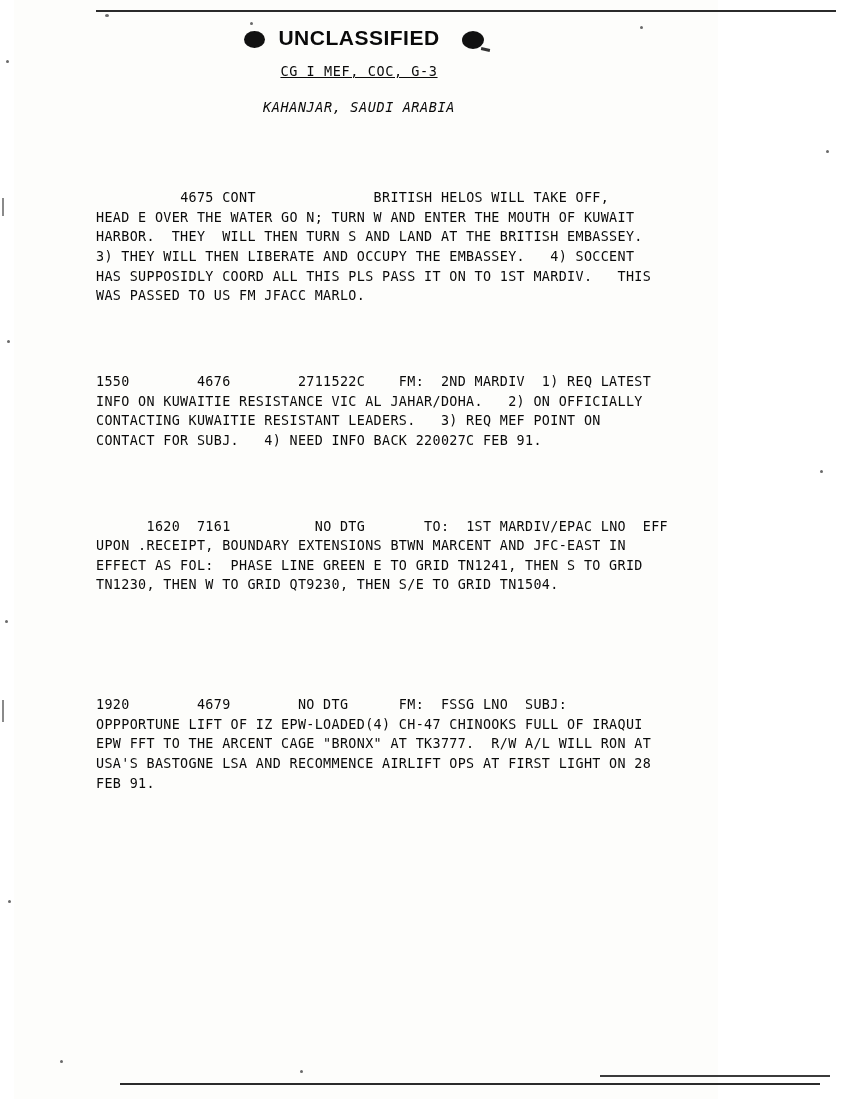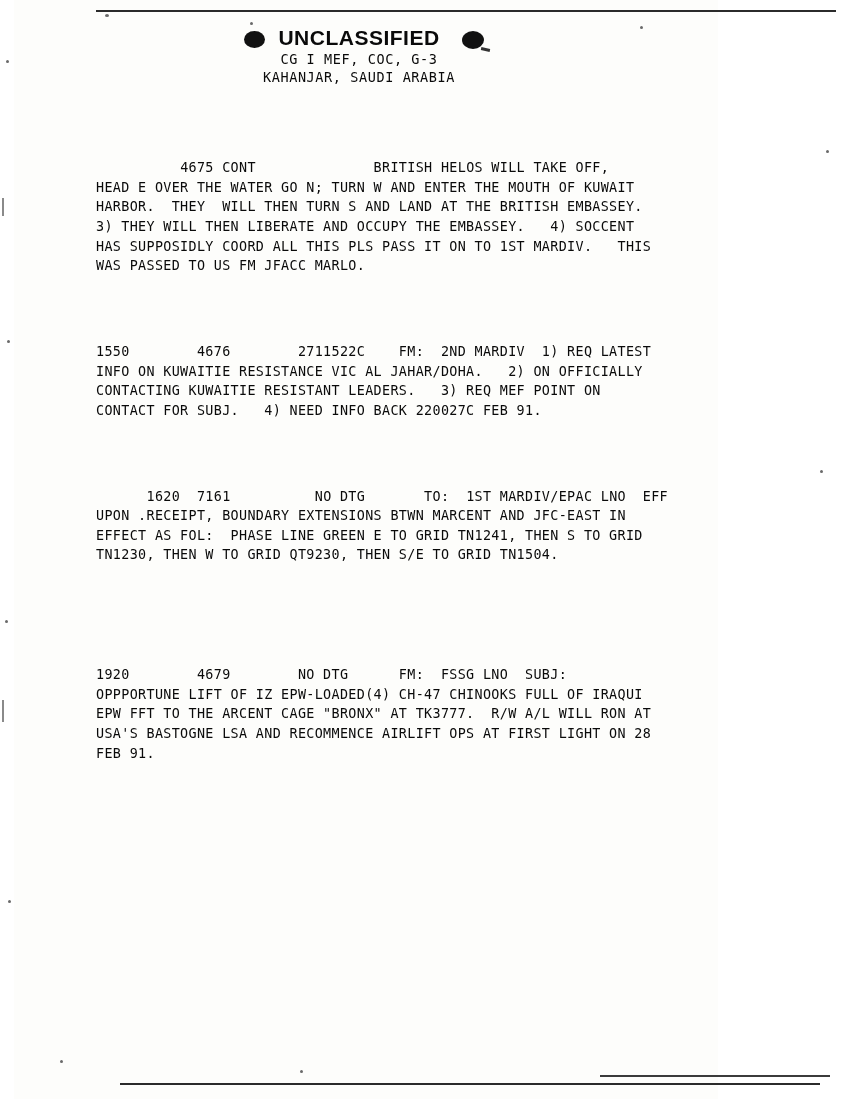--- a/index.html
+++ b/index.html
@@ -68,26 +68,28 @@
   .blob-right-tail {
     position: absolute;
     right: -50px; top: 22px;
     width: 9px; height: 3px;
     background: #333;
     transform: rotate(12deg);
   }
   .subhead {
     font-size: 13.5px;
     letter-spacing: 0.6px;
-    margin-top: 1px;
+    margin-top: 13px;
+    text-decoration: underline;
   }
   .subhead2 {
     font-size: 13.5px;
     letter-spacing: 0.6px;
-    margin-top: 2px;
+    margin-top: 20px;
+    font-style: italic;
   }
 
   .body-text {
     margin: 26px 0 0 0;
     padding: 0 46px 0 96px;
     font-size: 13.4px;
     line-height: 19.6px;
     letter-spacing: 0.35px;
     white-space: pre-wrap;
     word-spacing: 0px;

